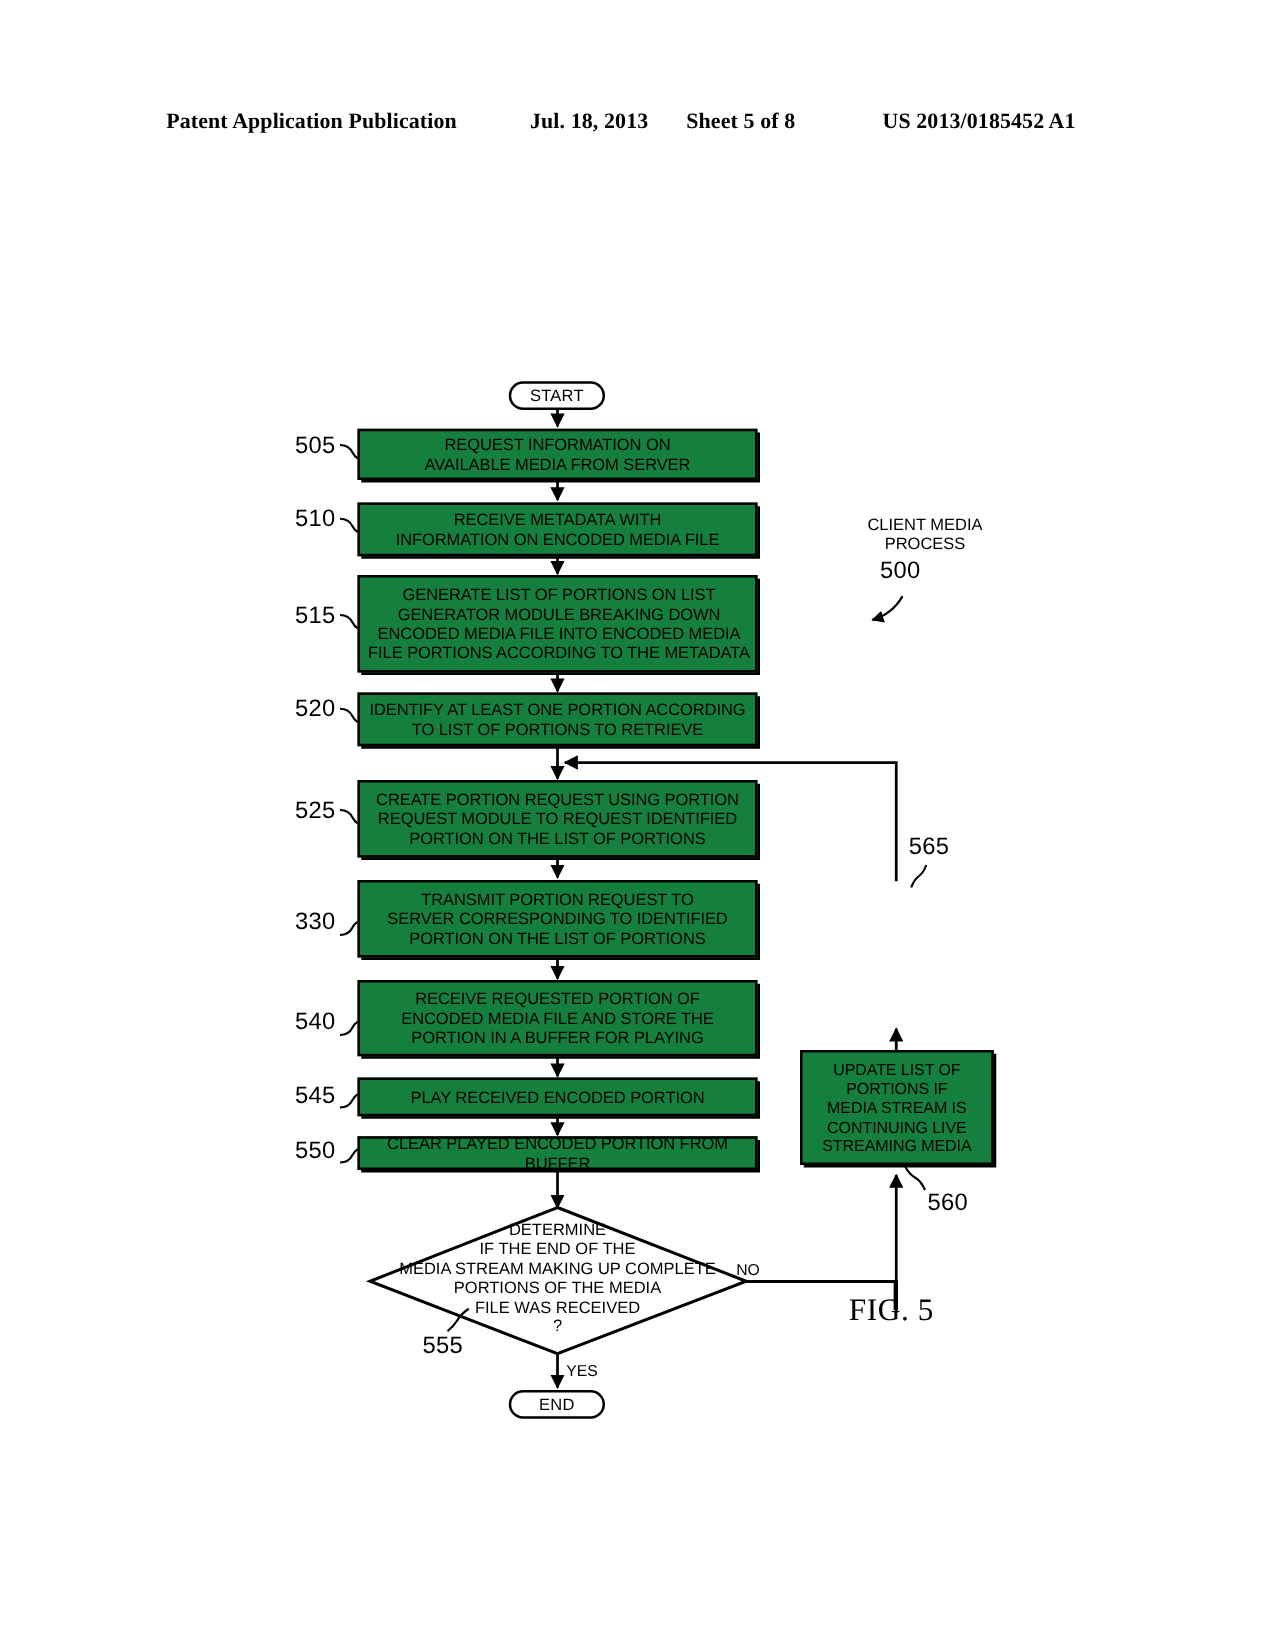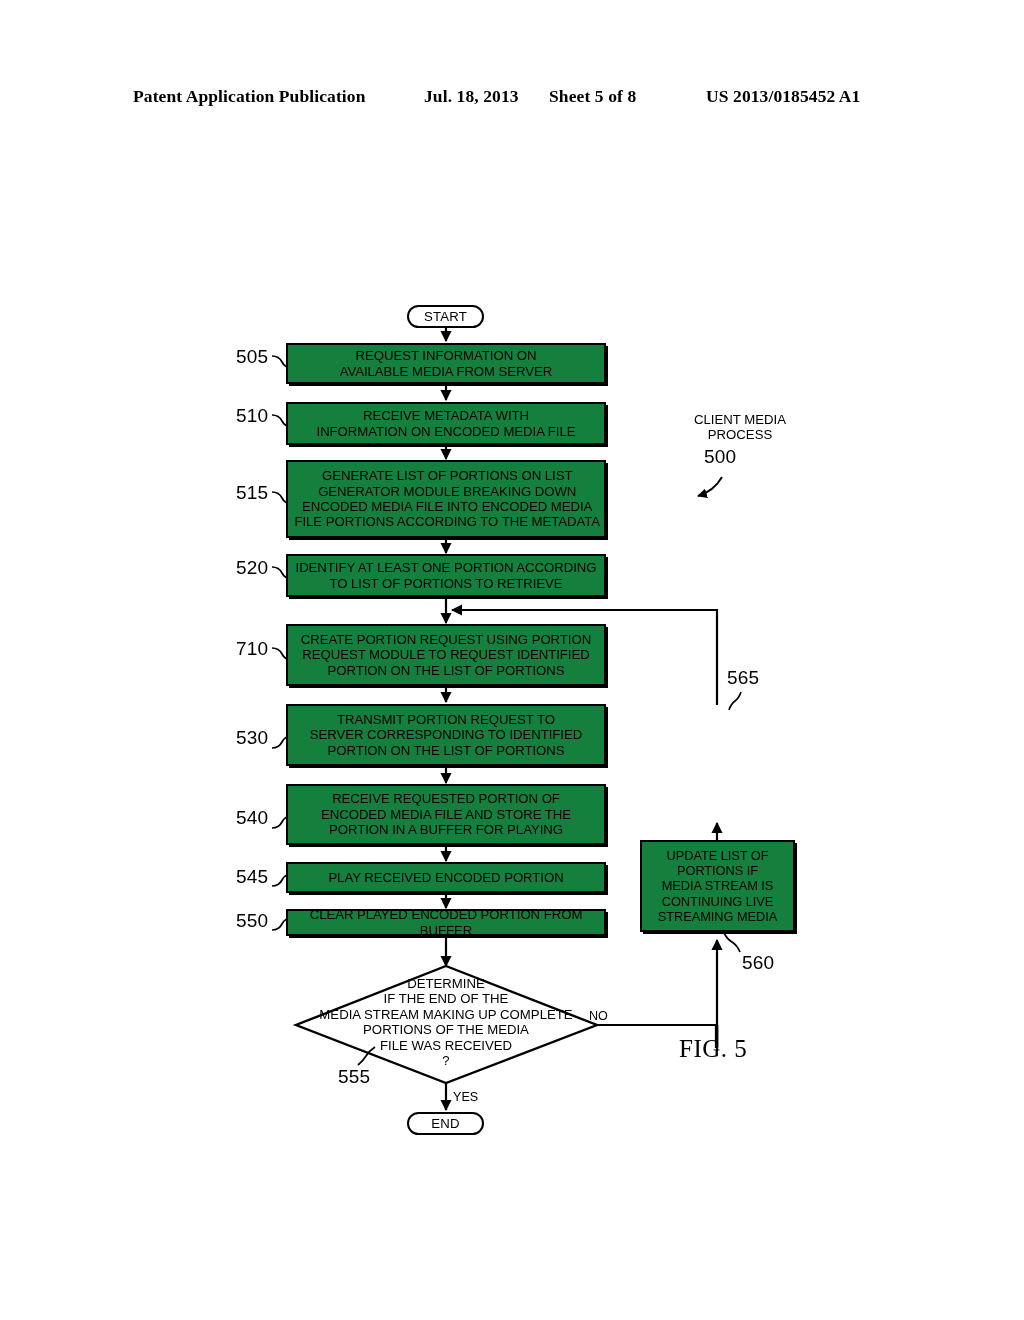--- a/index.html
+++ b/index.html
@@ -248,22 +248,22 @@
 
 
   <div class="node shadowed" style="left:640px; top:840px; width:155px; height:92px; font-size:12.8px; line-height:15.2px;">
     <span class="txt">UPDATE LIST OF<br>PORTIONS IF<br>MEDIA STREAM IS<br>CONTINUING LIVE<br>STREAMING MEDIA</span>
   </div>
 
   <div class="reflabel" style="left:236px; top:346px;">505</div>
   <div class="reflabel" style="left:236px; top:405px;">510</div>
   <div class="reflabel" style="left:236px; top:482px;">515</div>
   <div class="reflabel" style="left:236px; top:557px;">520</div>
-  <div class="reflabel" style="left:236px; top:638px;">710</div>
-  <div class="reflabel" style="left:236px; top:727px;">530</div>
+  <div class="reflabel" style="left:236px; top:638px;">525</div>
+  <div class="reflabel" style="left:236px; top:727px;">330</div>
   <div class="reflabel" style="left:236px; top:807px;">540</div>
   <div class="reflabel" style="left:236px; top:866px;">545</div>
   <div class="reflabel" style="left:236px; top:910px;">550</div>
 
   <div class="reflabel" style="left:338px; top:1066px;">555</div>
 
   <div class="reflabel" style="left:727px; top:667px;">565</div>
   <div class="reflabel" style="left:726px; top:952px;margin-left:16px;">560</div>
 
   <div class="annot" style="left:655px; top:412px; width:170px;">CLIENT MEDIA<br>PROCESS</div>

